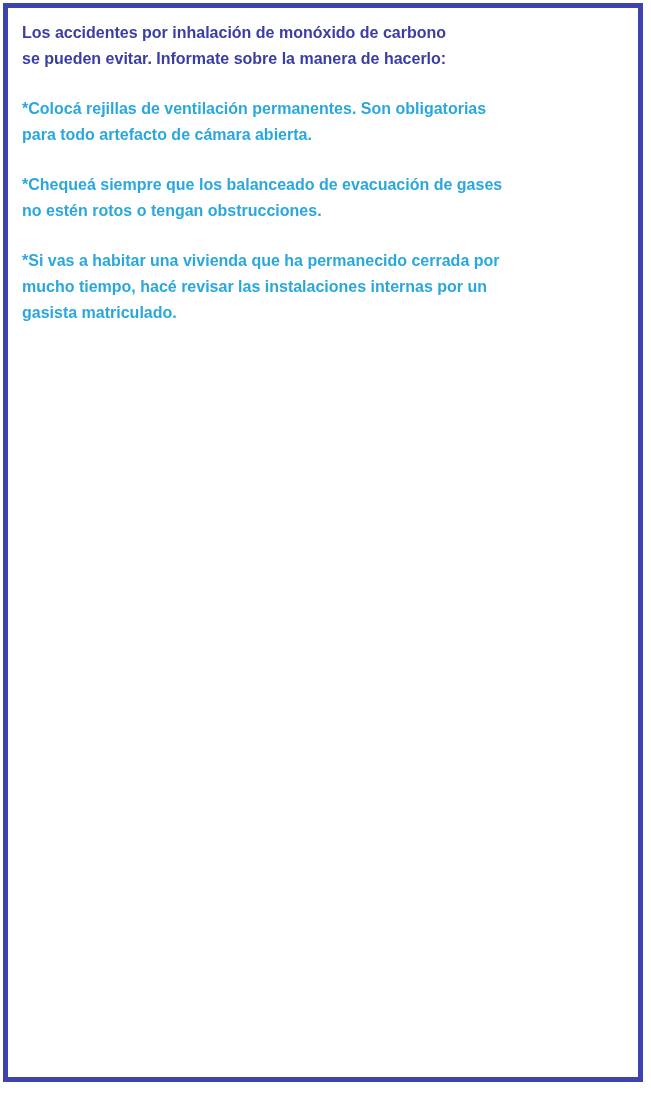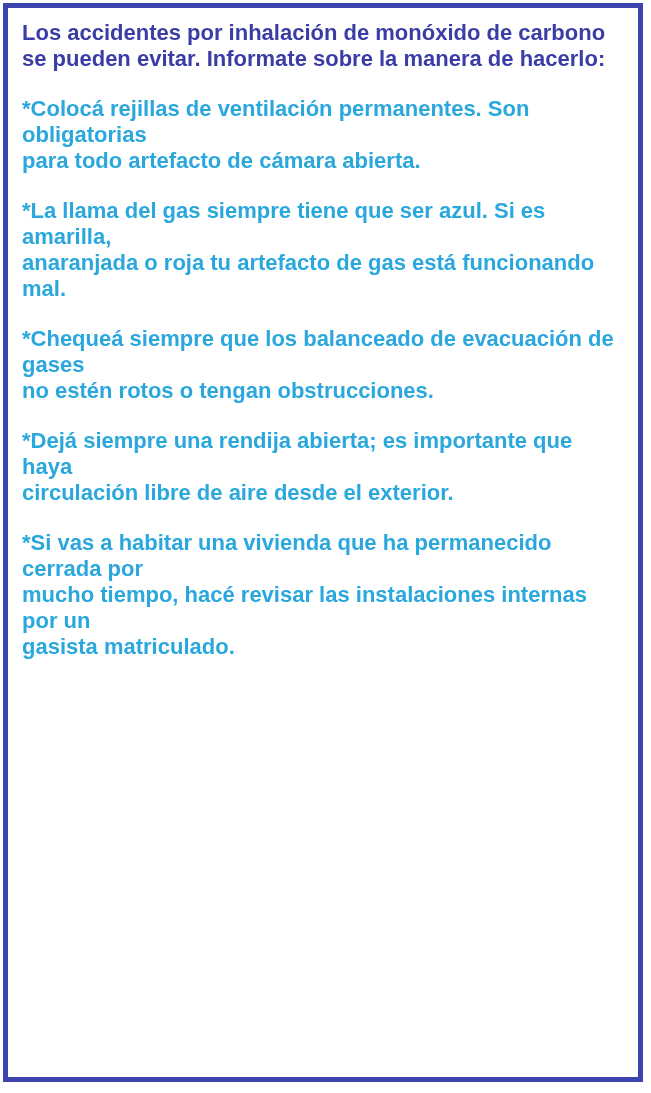--- a/index.html
+++ b/index.html
@@ -30,45 +30,41 @@
     height: 1079px;
     border: 5px solid var(--border-color);
     background: var(--bg-color);
   }
   .content {
     padding: 12px 10px 0 14px;
   }
   .content p {
     margin: 0 0 24px 0;
     font-weight: bold;
-    font-size: 22px;
+    font-size: 16px;
     line-height: 26px;
     white-space: pre-line;
   }
   .heading {
     color: var(--heading-color);
   }
   .tip {
     color: var(--body-color);
   }
 </style>
 </head>
 <body>
 
 <div class="page">
   <div class="frame">
     <div class="content">
       <p class="heading">Los accidentes por inhalación de monóxido de carbono
 se pueden evitar. Informate sobre la manera de hacerlo:</p>
       <p class="tip">*Colocá rejillas de ventilación permanentes. Son obligatorias
 para todo artefacto de cámara abierta.</p>
-      <p class="tip">*La llama del gas siempre tiene que ser azul. Si es amarilla,
-anaranjada o roja tu artefacto de gas está funcionando mal.</p>
       <p class="tip">*Chequeá siempre que los balanceado de evacuación de gases
 no estén rotos o tengan obstrucciones.</p>
-      <p class="tip">*Dejá siempre una rendija abierta; es importante que haya
-circulación libre de aire desde el exterior.</p>
       <p class="tip">*Si vas a habitar una vivienda que ha permanecido cerrada por
 mucho tiempo, hacé revisar las instalaciones internas por un
 gasista matriculado.</p>
     </div>
   </div>
 </div>
 
 </body></html>

